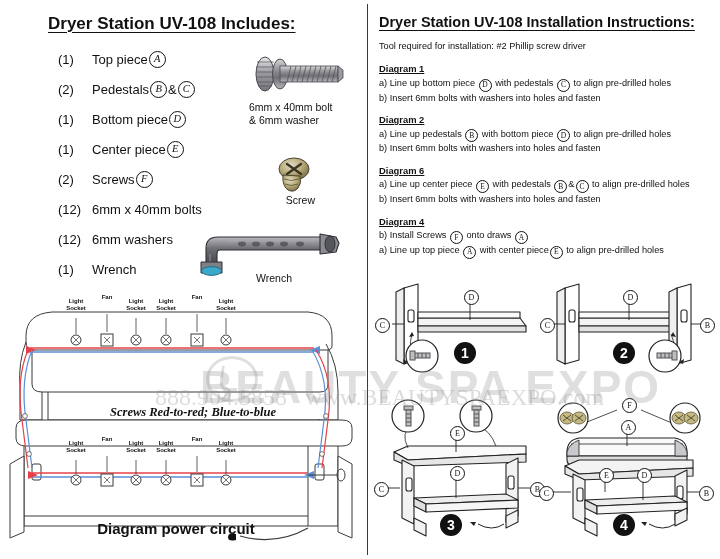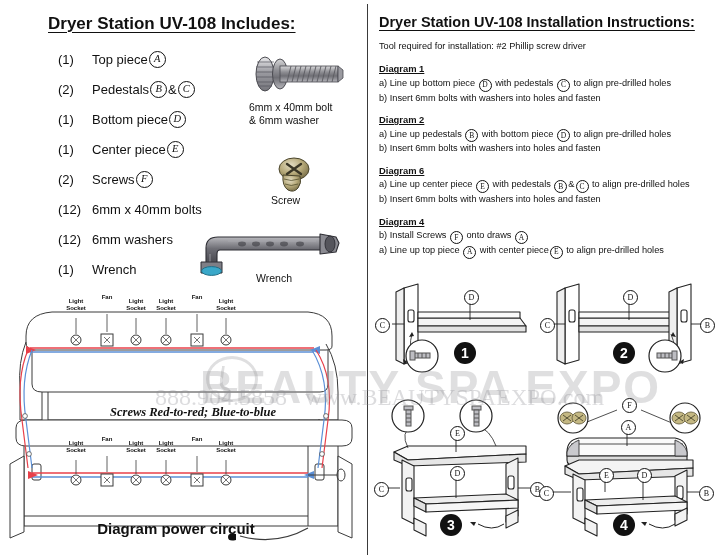--- a/index.html
+++ b/index.html
@@ -224,21 +224,21 @@
             <stop offset="55%" stop-color="#b5a878"></stop>
           <stop offset="100%" stop-color="#756b45"></stop>
         </radialGradient>
       </defs>
       <ellipse cx="23" cy="14" rx="15" ry="11" fill="url(#brass)" stroke="#4a452c" stroke-width="1"></ellipse>
       <path d="M16 9 L30 19 M30 9 L16 19" stroke="#3a3626" stroke-width="2.4" stroke-linecap="round"></path>
       <path d="M12 20 Q11 31 17 35 Q23 38 27 33 Q31 28 29 21 Z" fill="url(#brass)" stroke="#4a452c" stroke-width="1"></path>
       <path d="M13 24 Q20 27 28 24 M14 29 Q20 32 27 29" stroke="#55502f" stroke-width="0.8" fill="none"></path>
     </svg>
   </div>
-  <div class="hw-cap" style="left:271px;top:194px;width:44px;text-align:left;">Screw</div>
+  <div class="hw-cap" style="left:271px;top:194px;width:44px;text-align:right;">Screw</div>
 
   <div class="hw" style="left:184px;top:228px;">
     <svg width="158" height="46" viewBox="0 0 158 46">
       <defs>
         <linearGradient id="wg" x1="0" y1="0" x2="0" y2="1">
           <stop offset="0%" stop-color="#b9b9be"></stop>
             <stop offset="35%" stop-color="#6e6e75"></stop>
           <stop offset="70%" stop-color="#4e4e55"></stop>
             <stop offset="100%" stop-color="#8d8d94"></stop>
         </linearGradient>

